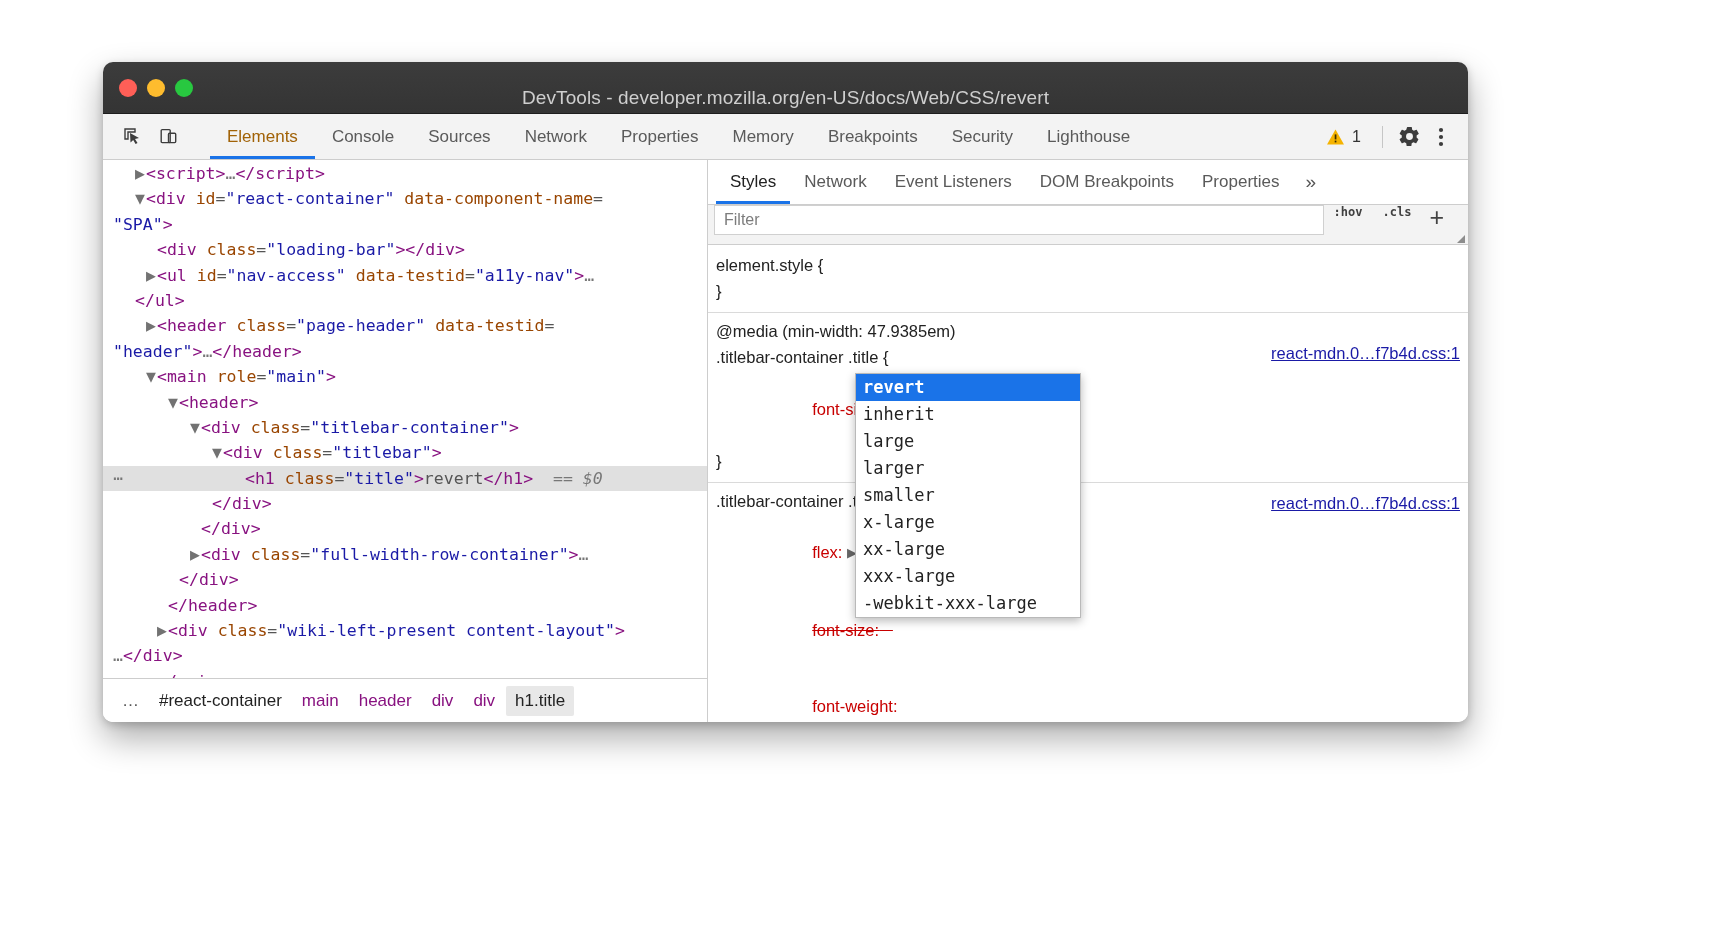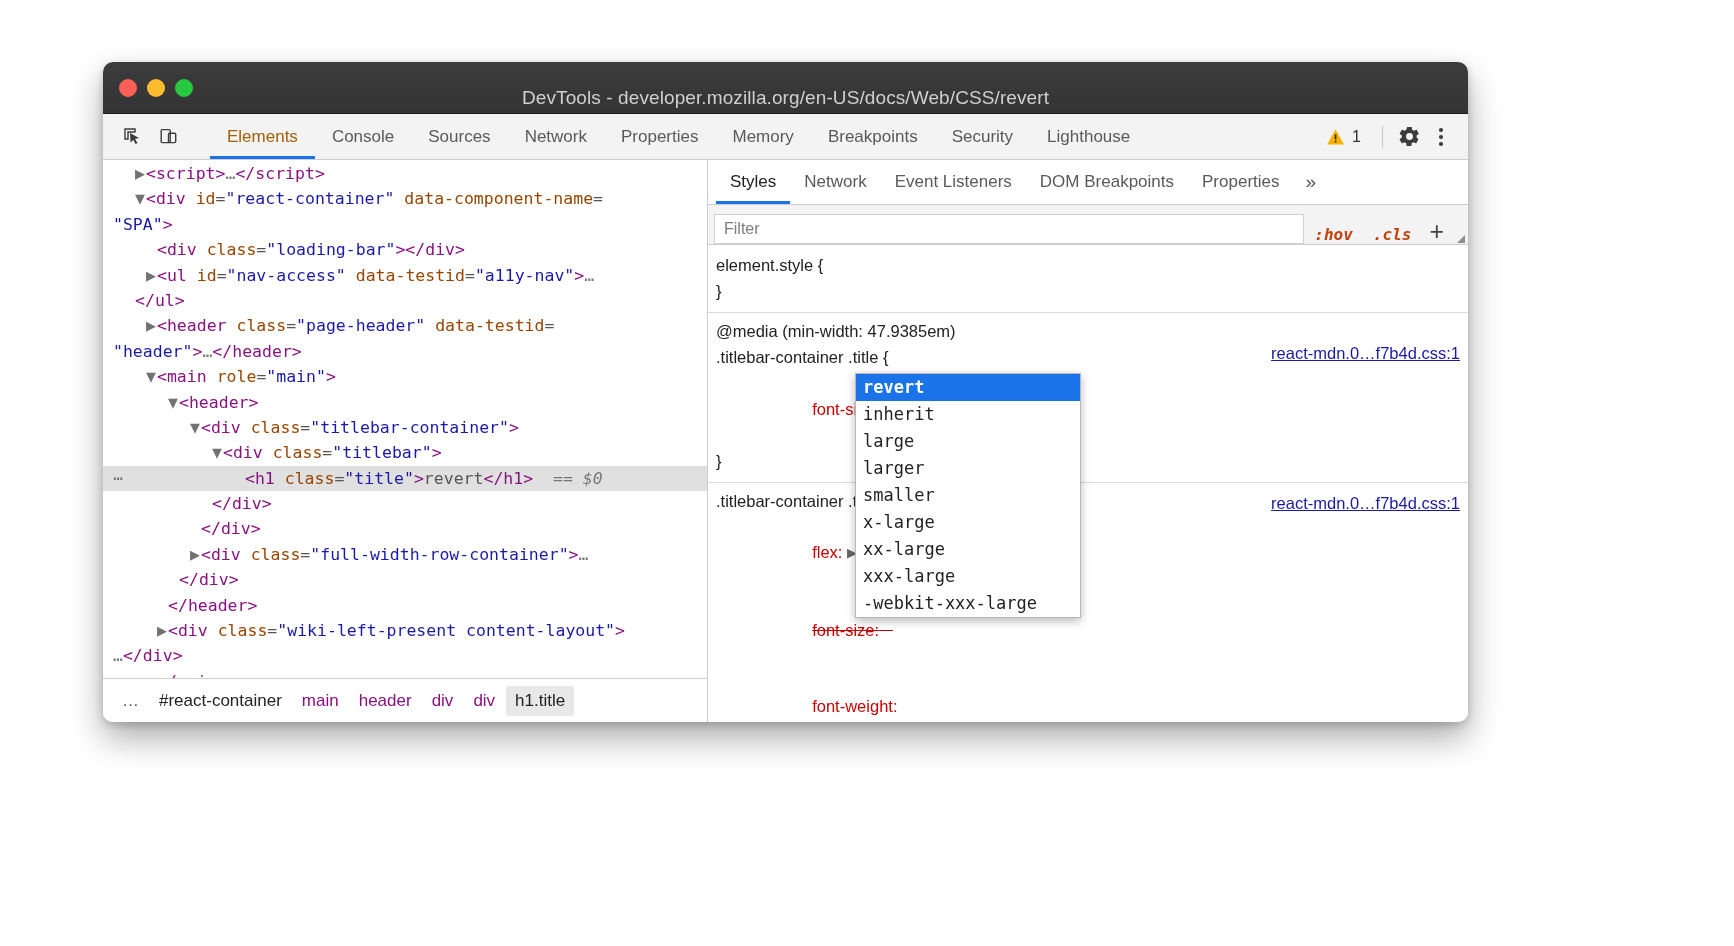--- a/index.html
+++ b/index.html
@@ -245,45 +245,44 @@
   .stab-more {
     display: flex; align-items: center;
     padding: 0 12px;
     color: #555; font-size: 19px;
   }
 
   
   .filter-row {
     height: 40px;
     display: flex;
-    align-items: flex-end;
+    align-items: flex-start;
     border-bottom: 1px solid #cdcdcd;
     background: #f3f3f3;
     flex: none;
   }
   .filter-input {
     flex: 1;
     height: 30px;
     margin: 0 0 0 6px;
     border: 1px solid #d0d0d0;
     background: #fff;
     font-size: 16px;
     color: #222;
     padding: 0 9px;
     font-family: "Liberation Sans", sans-serif;
     outline: none;
   }
   .filter-input::placeholder { color: #7c7c7c; }
   .filter-btn {
-    font-size: 16px;
-    color: #c2410c;
+    font-size: 12px;
+    color: #404040;
     padding: 0 10px;
     font-family: "DejaVu Sans Mono", monospace;
     font-weight: bold;
-    font-style: italic;
   }
   .plus-btn {
     font-size: 25px;
     color: #444;
     padding: 0 12px 0 8px;
     line-height: 1;
   }
   .resize-grip {
     width: 10px;
     align-self: flex-end;

